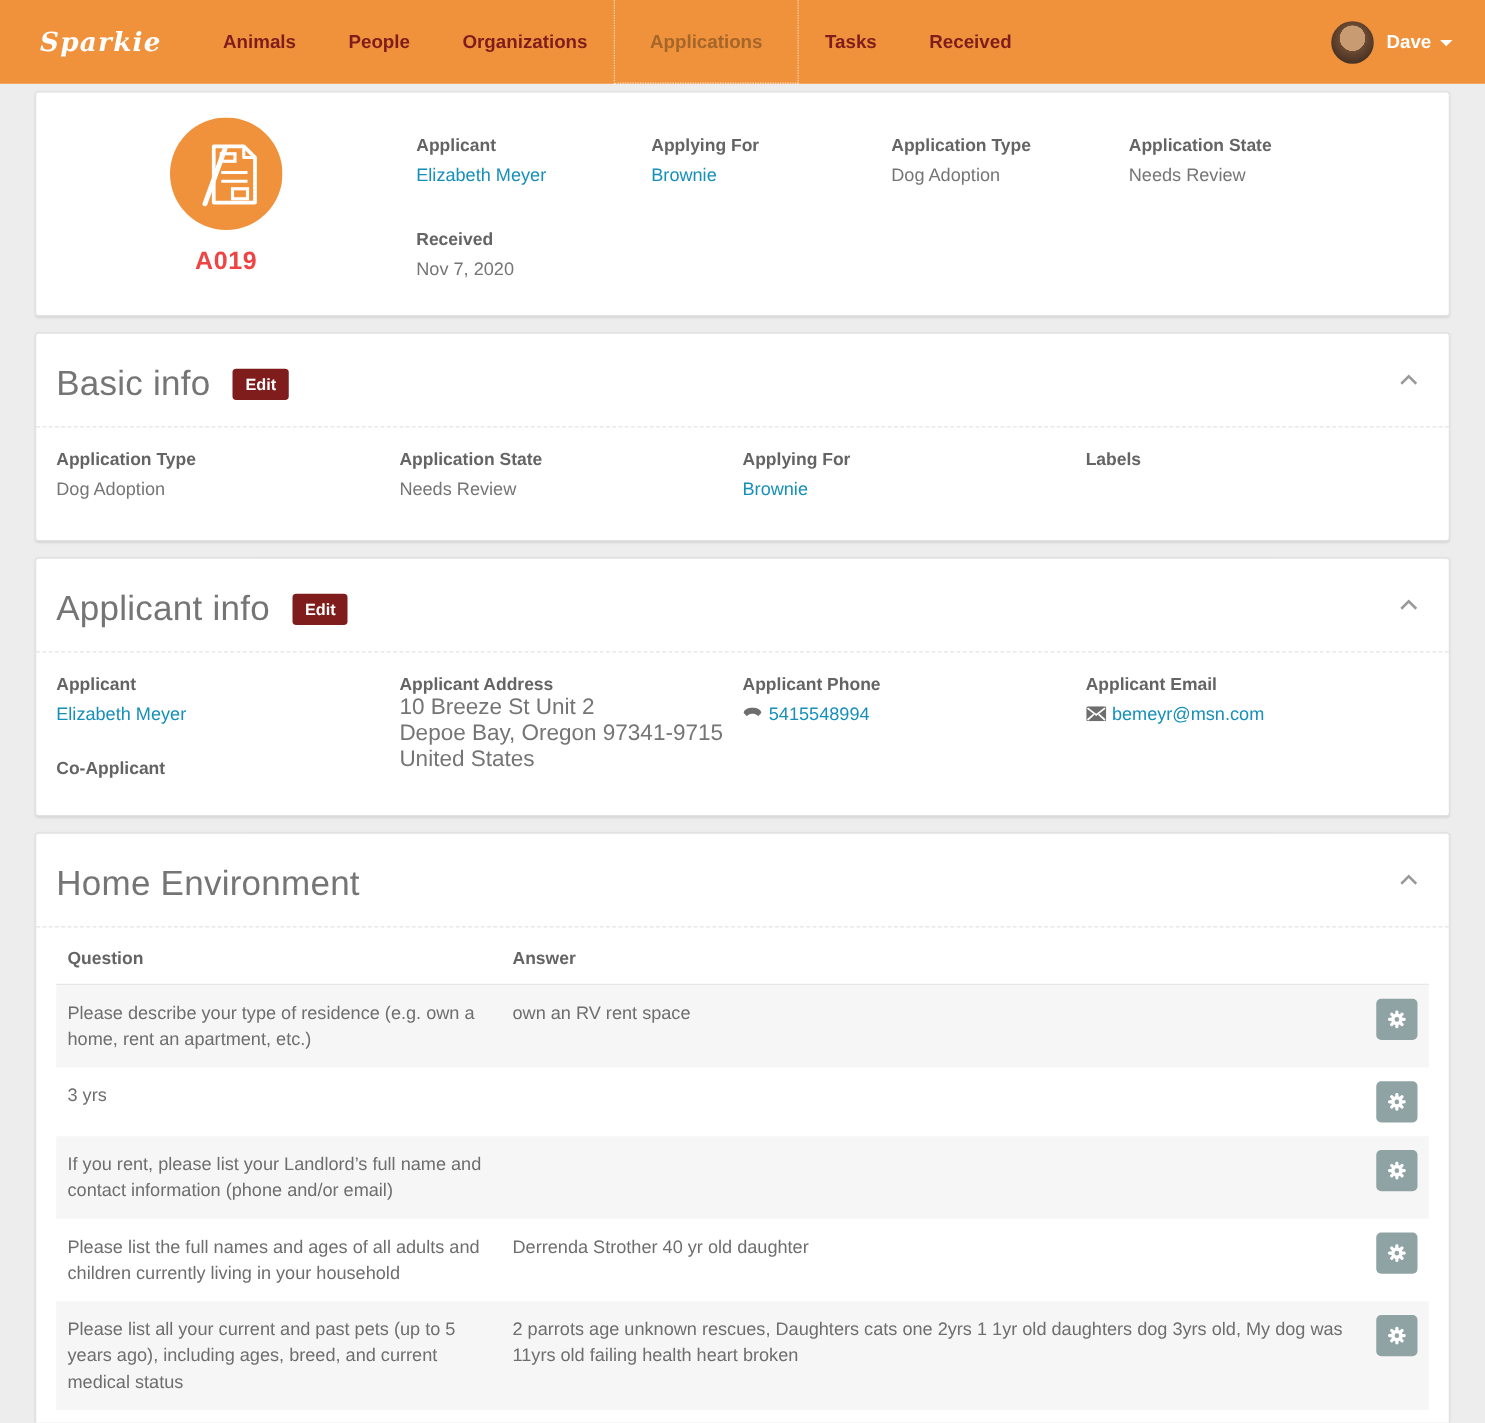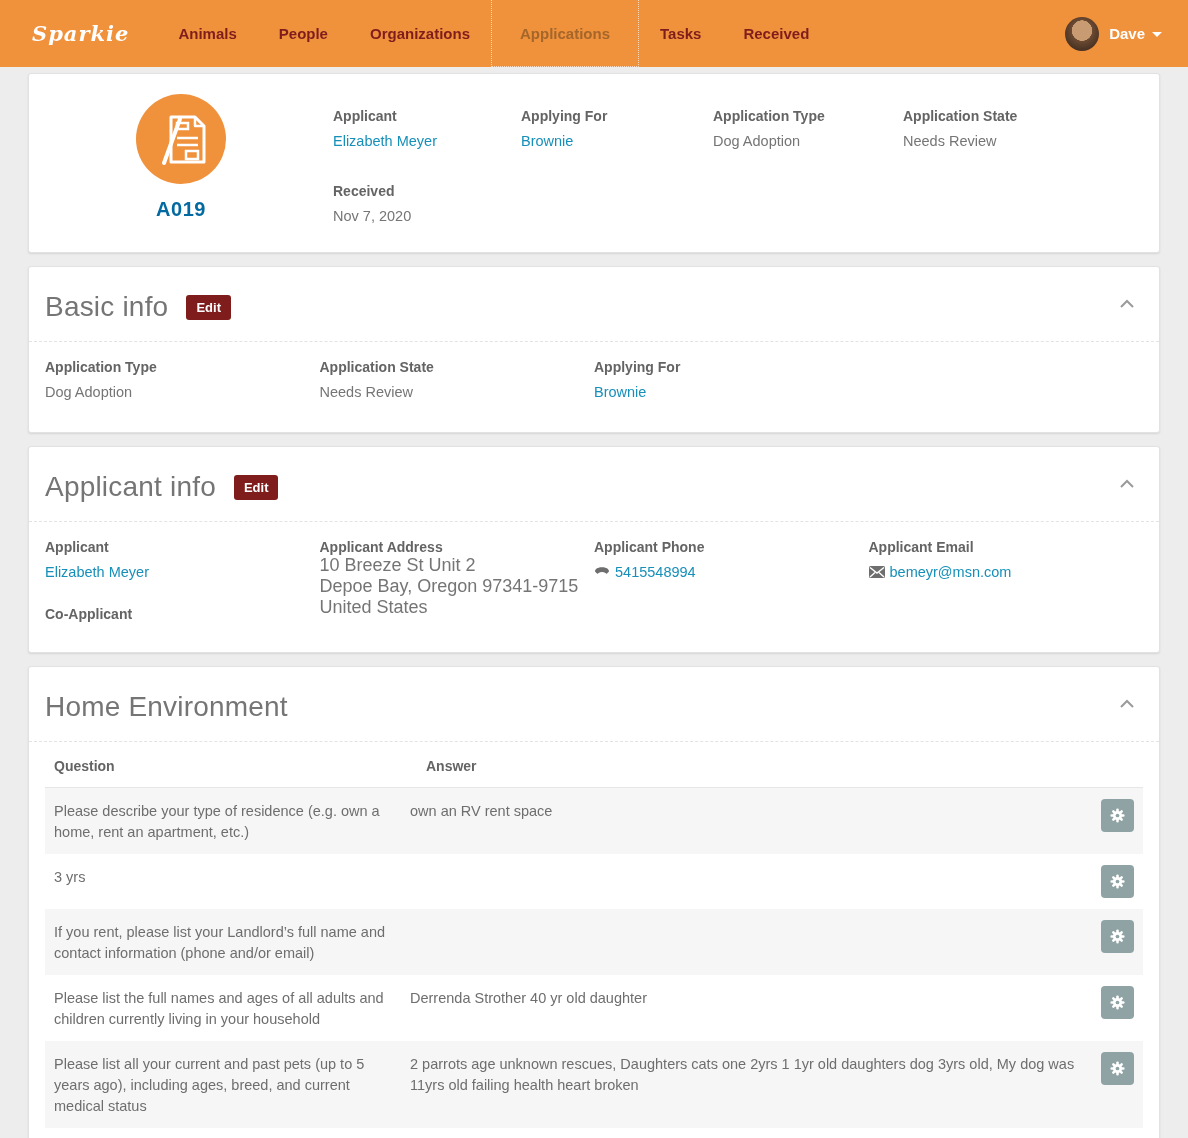--- a/index.html
+++ b/index.html
@@ -48,21 +48,21 @@
   
   .content { padding: 6px 28px 0; }
   .card {
     background: #fff; border: 1px solid #E2E2E2; border-radius: 3px;
     box-shadow: 0 1px 2px rgba(0,0,0,.10);
     margin-bottom: 13px;
   }
   
   .header-card { display: flex; padding: 20px 0 26px; }
   .hc-left { width: 304px; display: flex; flex-direction: column; align-items: center; flex: 0 0 304px; }
-  .app-code { margin-top: 14px; font-size: 20px; font-weight: bold; color: #0369a1; letter-spacing: .5px; }
+  .app-code { margin-top: 14px; font-size: 20px; font-weight: bold; color: #ef4444; letter-spacing: .5px; }
   .hc-fields {
     flex: 1; display: grid;
     grid-template-columns: 188px 192px 190px auto;
     align-content: start; padding-top: 14px;
   }
   .field-label { font-weight: bold; font-size: 14px; color: #646464; }
   .field-value { margin-top: 7px; font-size: 14.5px; color: #757575; line-height: 20px; }
   .row2 { grid-column: 1; margin-top: 32px; }
   a.link { color: #168FB9; text-decoration: none; }
   
@@ -75,21 +75,21 @@
     border: none; border-radius: 3px; cursor: pointer;
   }
   .chevron { position: absolute; right: 24px; top: 32px; cursor: pointer; }
   .fields-row { display: grid; grid-template-columns: repeat(4, 1fr); padding: 17px 16px 30px; }
   .stack-gap { margin-top: 24px; }
   .addr-line { font-size: 18px; color: #757575; line-height: 21px; }
   .addr-line:first-of-type { margin-top: 7px; }
   .icon-inline { margin-right: 5px; vertical-align: -1px; }
   
   .he-table { padding: 0 16px 18px; }
-  .he-header { display: flex; padding: 16px 9px 13px; border-bottom: 1px solid #E6E6E6; gap: 16px; }
+  .he-header { display: flex; padding: 16px 9px 13px; border-bottom: 1px solid #E6E6E6; }
   .he-header .col-q, .he-header .col-a { font-weight: bold; font-size: 14px; color: #646464; }
   .col-q { width: 356px; flex: 0 0 356px; padding-right: 24px; }
   .col-a { flex: 1; padding-right: 16px; }
   .he-row { display: flex; align-items: flex-start; padding: 11px 9px; min-height: 54px; }
   .he-row:nth-child(odd) { background: #F6F6F6; }
   .he-row .col-q, .he-row .col-a { font-size: 14.5px; line-height: 21px; color: #6E6E6E; padding-top: 2px; }
   .gear-btn {
     flex: 0 0 33px; width: 33px; height: 33px;
     background: #8FA3A4; border: none; border-radius: 4px;
     display: flex; align-items: center; justify-content: center;
@@ -172,20 +172,24 @@
         <div class="field-value">Dog Adoption</div>
       </div>
       <div class="field">
         <div class="field-label">Application State</div>
         <div class="field-value">Needs Review</div>
       </div>
       <div class="field">
         <div class="field-label">Applying For</div>
         <div class="field-value"><a class="link" href="#">Brownie</a></div>
       </div>
+      <div class="field">
+        <div class="field-label">Labels</div>
+        <div class="field-value"></div>
+      </div>
     </div>
   </div>
 
   <div class="card">
     <div class="section-head">
       <span class="section-title">Applicant info</span>
       <button class="edit-btn">Edit</button>
       <svg class="chevron" width="16" height="10">
         <polyline points="2,8 8,2 14,8" stroke="#9A9A9A" stroke-width="2" fill="none"></polyline>
       </svg>

